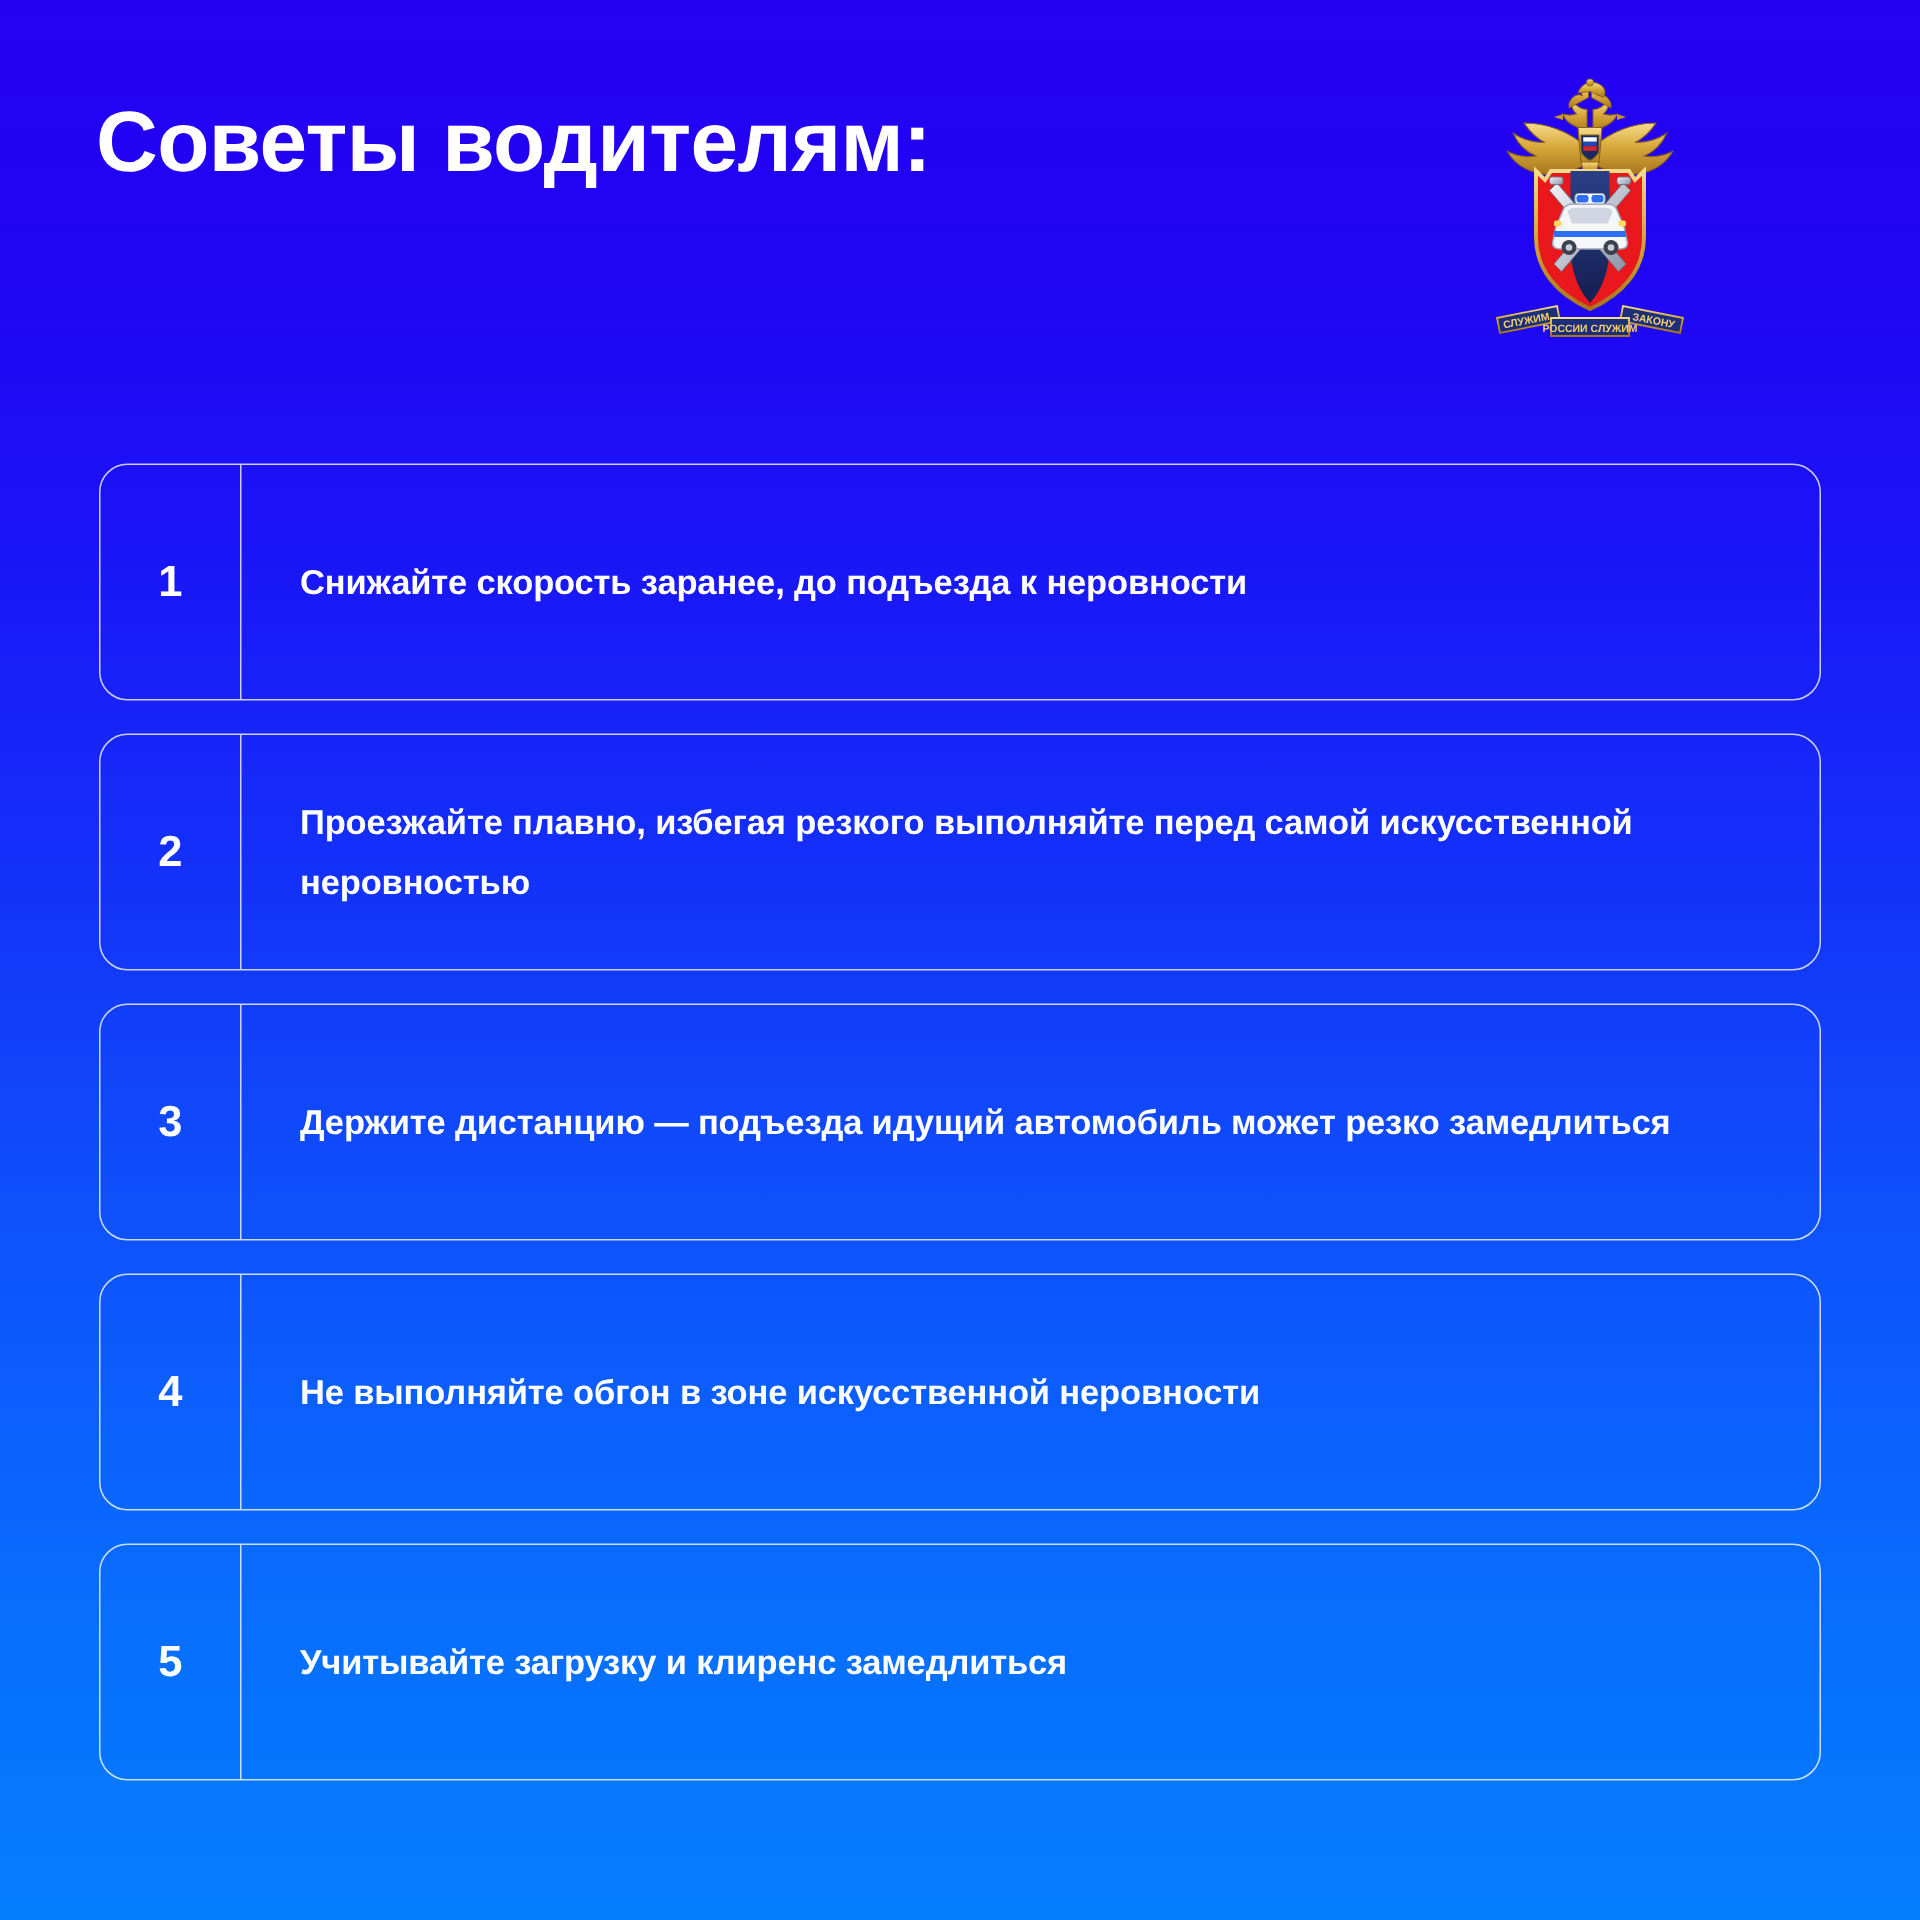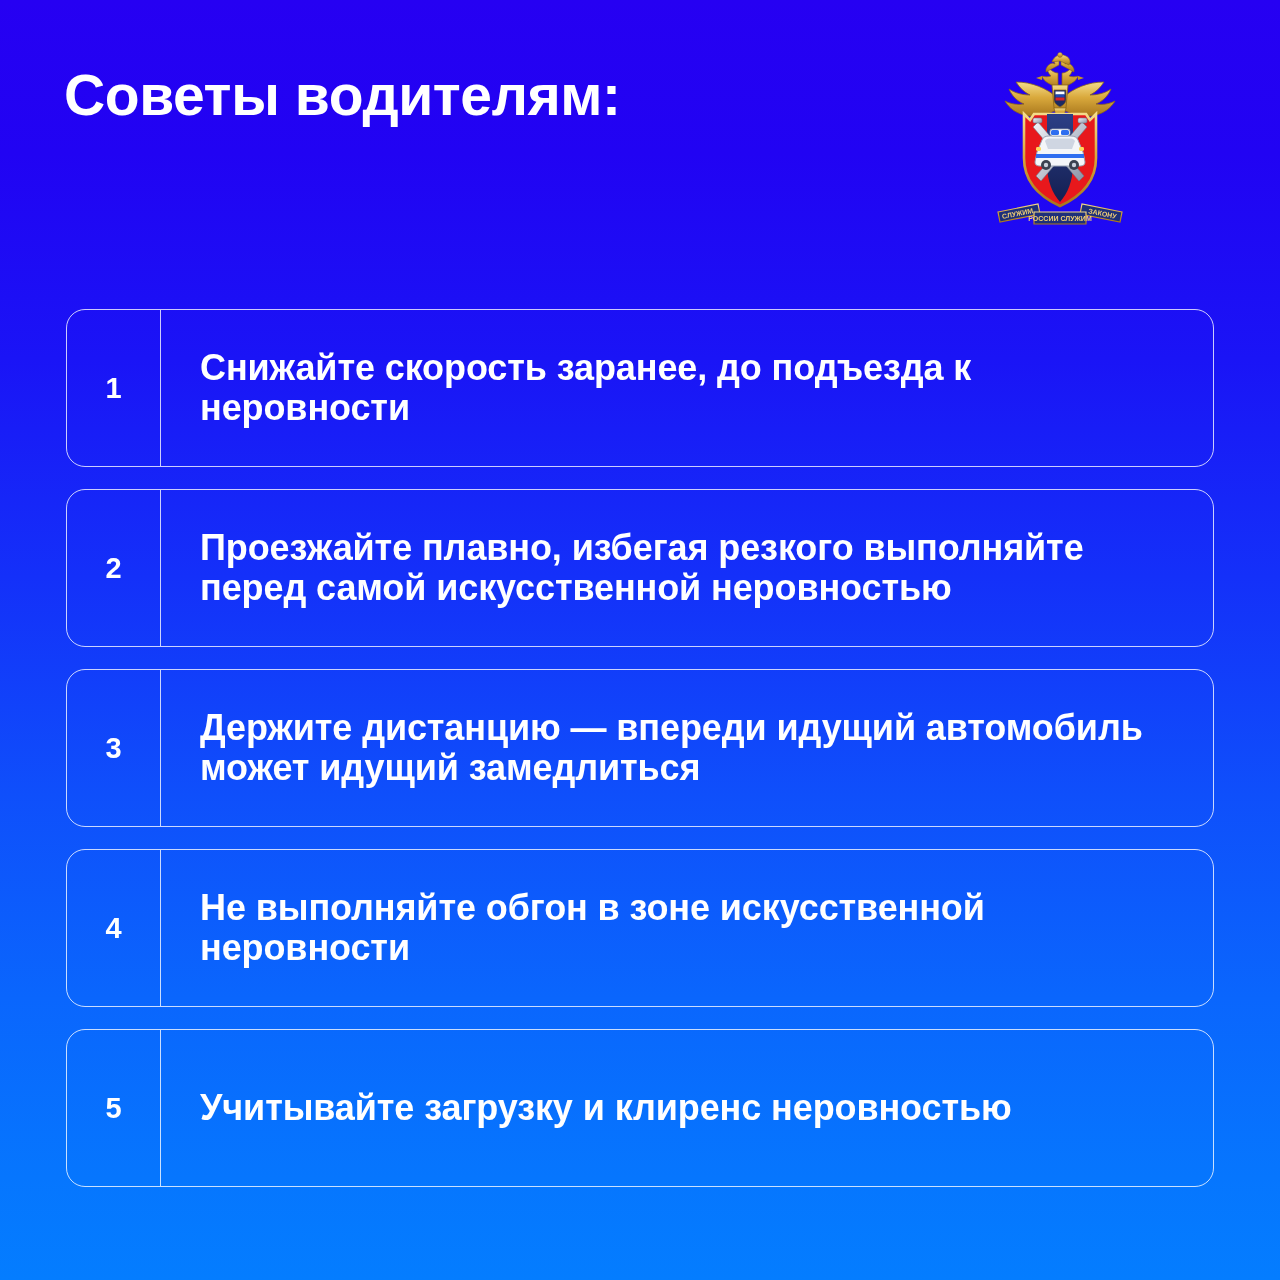--- a/index.html
+++ b/index.html
@@ -106,21 +106,21 @@
     color: #ffffff;
   }
   .tip-text-cell {
     flex: 1 1 auto;
     display: flex;
     align-items: center;
     padding: 0 38px 0 39px;
   }
   .tip-text {
     margin: 0;
-    font-size: 36px;
+    font-size: 23px;
     line-height: 40px;
     font-weight: 700;
     color: #ffffff;
     letter-spacing: -0.1px;
   }
 </style>
 </head>
 <body>
 
 <div class="poster">
@@ -245,36 +245,36 @@
       <div class="tip-text-cell">
         <p class="tip-text">Проезжайте плавно, избегая резкого выполняйте перед самой искусственной неровностью</p>
       </div>
     </div>
 
     <div class="tip-card">
       <div class="tip-number-cell">
         <span class="tip-number">3</span>
       </div>
       <div class="tip-text-cell">
-        <p class="tip-text">Держите дистанцию — впереди идущий автомобиль может идущий замедлиться</p>
+        <p class="tip-text">Держите дистанцию — подъезда идущий автомобиль может резко замедлиться</p>
       </div>
     </div>
 
     <div class="tip-card">
       <div class="tip-number-cell">
         <span class="tip-number">4</span>
       </div>
       <div class="tip-text-cell">
         <p class="tip-text">Не выполняйте обгон в зоне искусственной неровности</p>
       </div>
     </div>
 
     <div class="tip-card">
       <div class="tip-number-cell">
         <span class="tip-number">5</span>
       </div>
       <div class="tip-text-cell">
-        <p class="tip-text">Учитывайте загрузку и клиренс неровностью</p>
+        <p class="tip-text">Учитывайте загрузку и клиренс замедлиться</p>
       </div>
     </div>
 
   </div>
 </div>
 
 </body></html>

